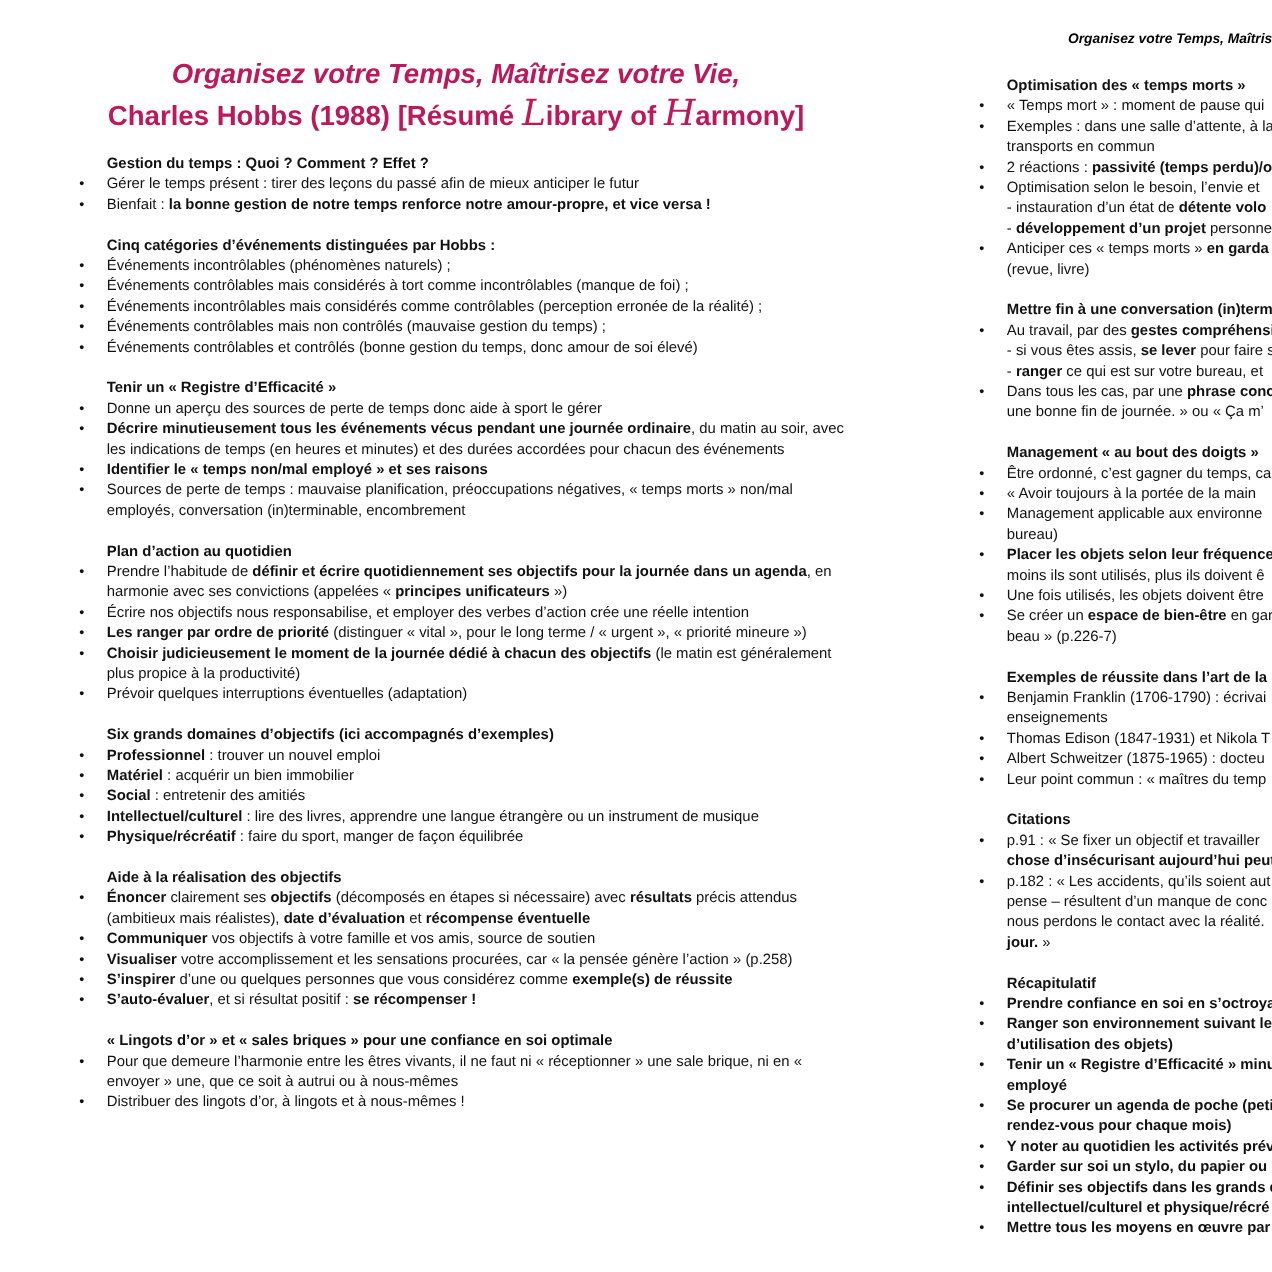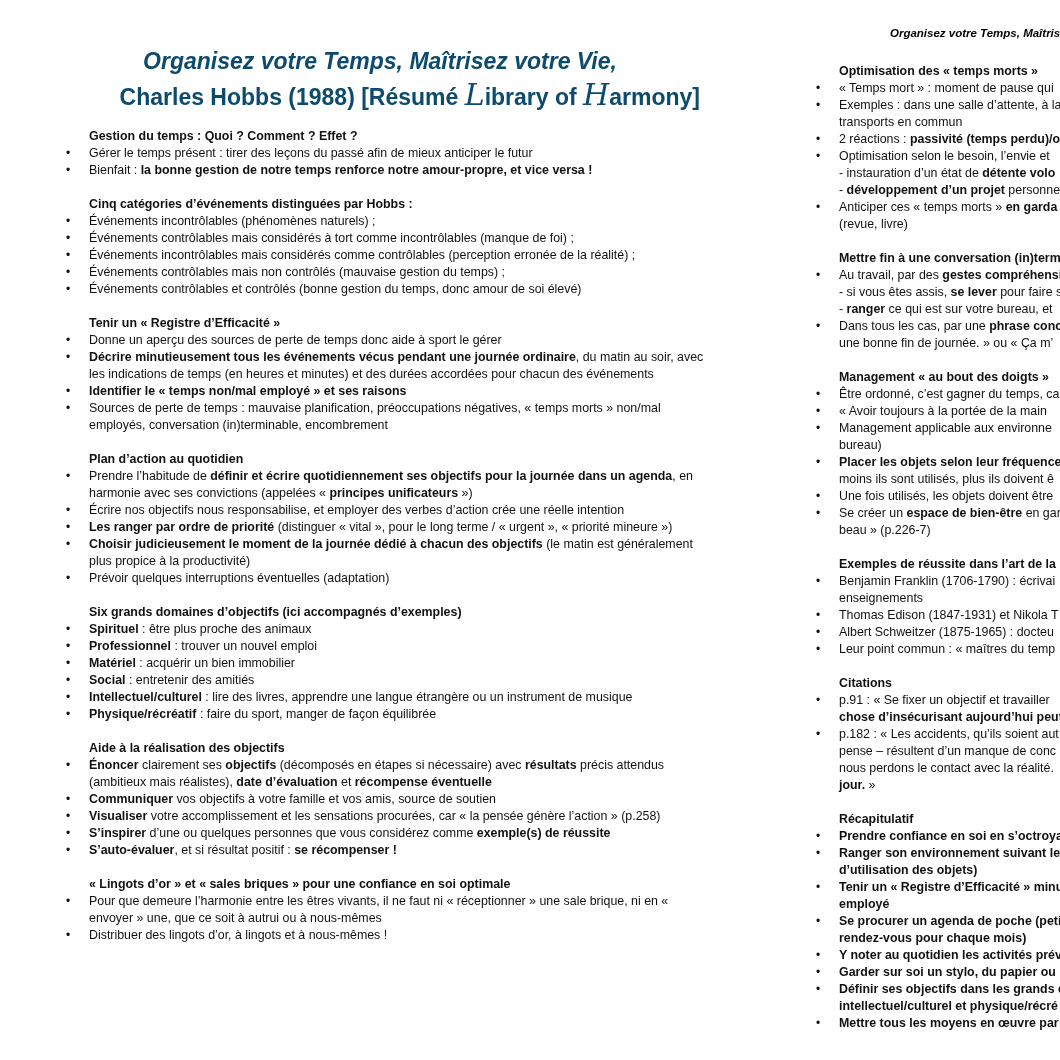--- a/index.html
+++ b/index.html
@@ -6,26 +6,26 @@
     body {
       width: 1060px; height: 1060px; overflow: hidden; position: relative;
       background: #ffffff; color: #111111;
       font-family: "Liberation Sans", "DejaVu Sans", sans-serif;
     }
     .page { position: absolute; top: 0; }
     .page-left { left: 0; width: 800px; }
     .page-right { left: 800px; width: 560px; }
 
     .title {
-      text-align: center; font-weight: bold; color: #0c4a6e;
+      text-align: center; font-weight: bold; color: #be185d;
       font-size: 23px; line-height: 30px;
       position: absolute; left: 60px; width: 640px;
     }
     .title-line1 { top: 46px; font-style: italic; }
-    .title-line2 { top: 80px; text-align: right; }
+    .title-line2 { top: 80px; }
     .fancy { font-family: "DejaVu Serif", serif; font-style: italic; font-weight: normal; font-size: 30px; }
 
     .running-head {
       position: absolute; top: 27px; left: 90px; white-space: nowrap;
       font-style: italic; font-weight: bold; font-size: 11.5px; color: #000;
     }
 
     .content { position: absolute; font-size: 12.4px; line-height: 17px; }
     .page-left .content { left: 60px; top: 128px; width: 650px; }
     .page-right .content { left: 10px; top: 63px; width: 560px; }
@@ -81,21 +81,20 @@
           <li><span>Prendre l’habitude de </span><span class="b">définir et écrire quotidiennement ses objectifs pour la journée dans un agenda</span><span>, en harmonie avec ses convictions (appelées « </span><span class="b">principes unificateurs</span><span> »)</span></li>
           <li><span>Écrire nos objectifs nous responsabilise, et employer des verbes d’action crée une réelle intention</span></li>
           <li><span class="b">Les ranger par ordre de priorité</span><span> (distinguer « vital », pour le long terme / « urgent », « priorité mineure »)</span></li>
           <li><span class="b">Choisir judicieusement le moment de la journée dédié à chacun des objectifs</span><span> (le matin est généralement plus propice à la productivité)</span></li>
           <li><span>Prévoir quelques interruptions éventuelles (adaptation)</span></li>
         </ul>
       </div>
       <div class="section">
         <div class="section-title">Six grands domaines d’objectifs (ici accompagnés d’exemples)</div>
         <ul>
-          <li><span class="b">Spirituel</span><span> : être plus proche des animaux</span></li>
           <li><span class="b">Professionnel</span><span> : trouver un nouvel emploi</span></li>
           <li><span class="b">Matériel</span><span> : acquérir un bien immobilier</span></li>
           <li><span class="b">Social</span><span> : entretenir des amitiés</span></li>
           <li><span class="b">Intellectuel/culturel</span><span> : lire des livres, apprendre une langue étrangère ou un instrument de musique</span></li>
           <li><span class="b">Physique/récréatif</span><span> : faire du sport, manger de façon équilibrée</span></li>
         </ul>
       </div>
       <div class="section">
         <div class="section-title">Aide à la réalisation des objectifs</div>
         <ul>

